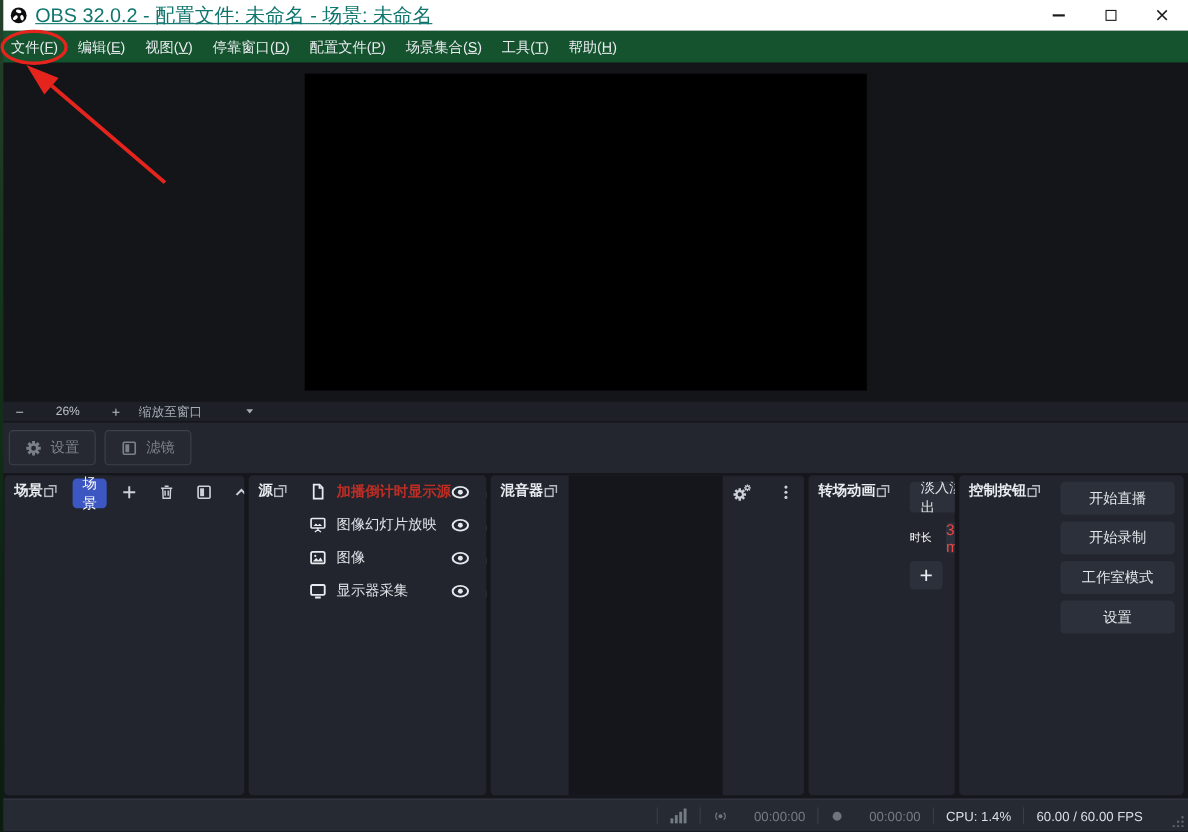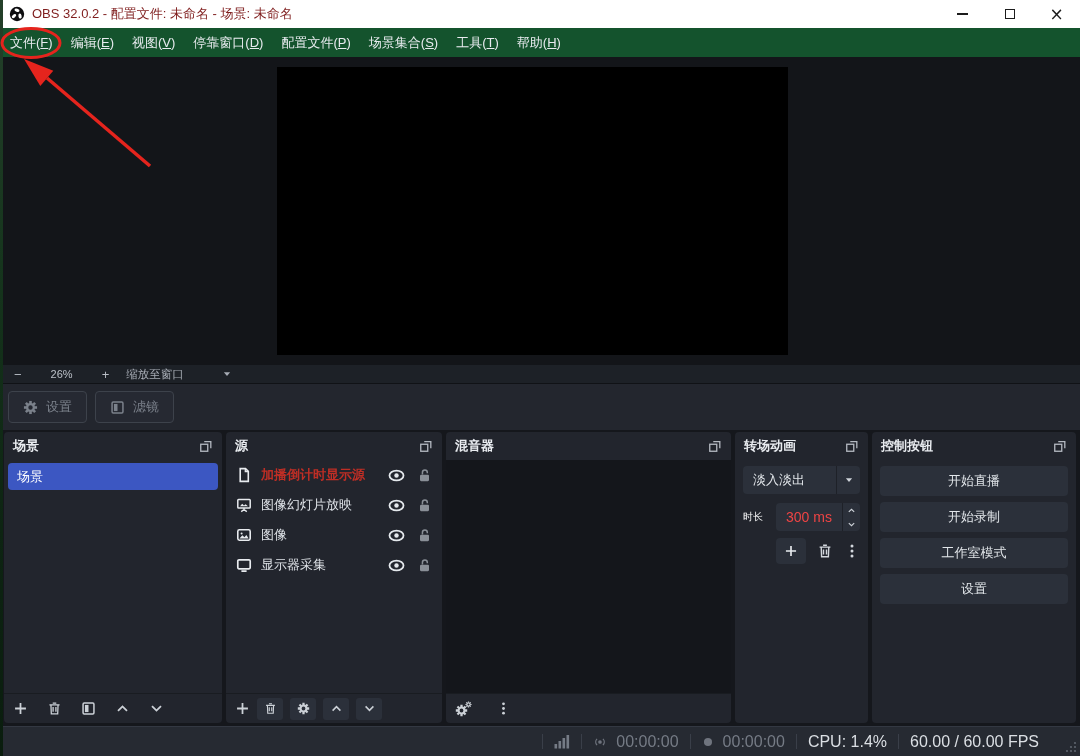--- a/index.html
+++ b/index.html
@@ -8,21 +8,21 @@
     position:relative; overflow:hidden; background:#15171c;
     font-family:"Liberation Sans","DejaVu Sans",sans-serif;
     -webkit-font-smoothing:antialiased;
   }
   svg.ic { display:block; }
   .hiddefs { position:absolute; width:0; height:0; overflow:hidden; }
 
   
   .titlebar { height:28px; background:#ffffff; display:flex; align-items:center; padding-left:9px; }
   .titlebar .logo { width:16px; height:16px; margin-right:7px; flex:none; }
-  .titlebar .title { font-size:13px; color:#7f1d1d; white-space:nowrap; }
+  .titlebar .title { font-size:18px; color:#0f766e; white-space:nowrap;text-decoration:underline; }
   .win-btns { margin-left:auto; display:flex; height:100%; }
   .win-btn { width:47px; height:100%; display:flex; align-items:center; justify-content:center; color:#1c1c1c; }
   .ic-min { width:11px; height:1.4px; background:#1c1c1c; display:block; }
   .ic-max { width:10px; height:10px; border:1.2px solid #1c1c1c; display:block; }
   .ic-close { font-size:17px; line-height:1; color:#1c1c1c; font-family:"DejaVu Sans",sans-serif; }
 
   
   .menubar { height:29px; background:#14532d; display:flex; align-items:center; padding:0 1px; }
   .menu-item { padding:0 9px; height:100%; display:flex; align-items:center; font-size:13px; color:#e8ebef; white-space:nowrap; }
   .menu-item .u { text-decoration:underline; }
@@ -41,21 +41,21 @@
   
   .srcbar { height:47px; background:#23262e; display:flex; align-items:center; padding:0 8px; border-top:1px solid #101216; }
   .src-status { font-size:13px; color:#e6e9ed; width:199px; flex:none; }
   .tool-btn { height:32px; display:flex; align-items:center; gap:8px; padding:0 14px;
               border:1px solid #3d424b; border-radius:4px; background:#262932;
               color:#7b818b; font-size:13px; margin-right:8px; }
   .tool-btn svg { width:15px; height:15px; color:#7b818b; }
 
   
   .docks { height:296px; display:flex; gap:4px; padding:2px 4px 3px; }
-  .panel { background:#22252d; border-radius:4px; display:flex; flex-direction:column; overflow:hidden; }
+  .panel { background:#22252d; border-radius:4px; display:flex; flex-direction:row; overflow:hidden; }
   .p-scenes{width:218px} .p-sources{width:216px} .p-mixer{width:285px} .p-trans{width:133px} .p-controls{width:204px}
   .p-head { height:28px; flex:none; display:flex; align-items:center; padding:0 9px;
             font-size:13px; font-weight:bold; color:#e9ecf0; }
   .p-head .popout { margin-left:auto; width:14px; height:14px; color:#b4b9c1; }
   .p-body { flex:1; min-height:0; }
   .p-foot { height:30px; flex:none; display:flex; align-items:center; padding:0 9px; border-top:1px solid #191c21; }
 
   .scenes-body { padding:3px 4px; }
   .scene-item { height:27px; background:#3c57c2; border-radius:4px; display:flex; align-items:center;
                 padding:0 9px; font-size:13px; color:#ffffff; }
@@ -104,21 +104,21 @@
            display:flex; align-items:center; justify-content:center; color:#ccd1d7; }
   .f-box svg { width:13px; height:13px; }
   .f-srcs { display:flex; align-items:center; gap:7px; }
   .mix-adv { position:relative; width:17px; height:16px; color:#ccd1d7; }
   .mix-adv .g1 { width:13px; height:13px; position:absolute; left:0; bottom:0; }
   .mix-adv .g2 { width:7px; height:7px; position:absolute; right:0; top:0; }
 
   
   .statusbar { height:30px; background:#262a32; border-top:1px solid #333842;
                display:flex; align-items:center; justify-content:flex-end; padding-right:30px; position:relative; }
-  .st-item { display:flex; align-items:center; gap:9px; padding:0 11px; font-size:16px; white-space:nowrap; }
+  .st-item { display:flex; align-items:center; gap:23px; padding:0 11px; font-size:12px; white-space:nowrap; }
   .st-sep { width:1px; height:15px; background:#3a3f49; }
   .dim { color:#757b85; }
   .bright { color:#dbdfe4; }
   .st-bars { width:16px; height:15px; color:#757b85; }
   .st-sic { width:14px; height:14px; color:#6f747e; }
   .st-ric { width:12px; height:12px; color:#6f747e; }
   .grip { position:absolute; right:3px; bottom:3px; width:12px; height:12px; color:#5d636d; }
 
   
   .strip { position:absolute; left:0; top:0; width:3px; height:100%; z-index:6;

